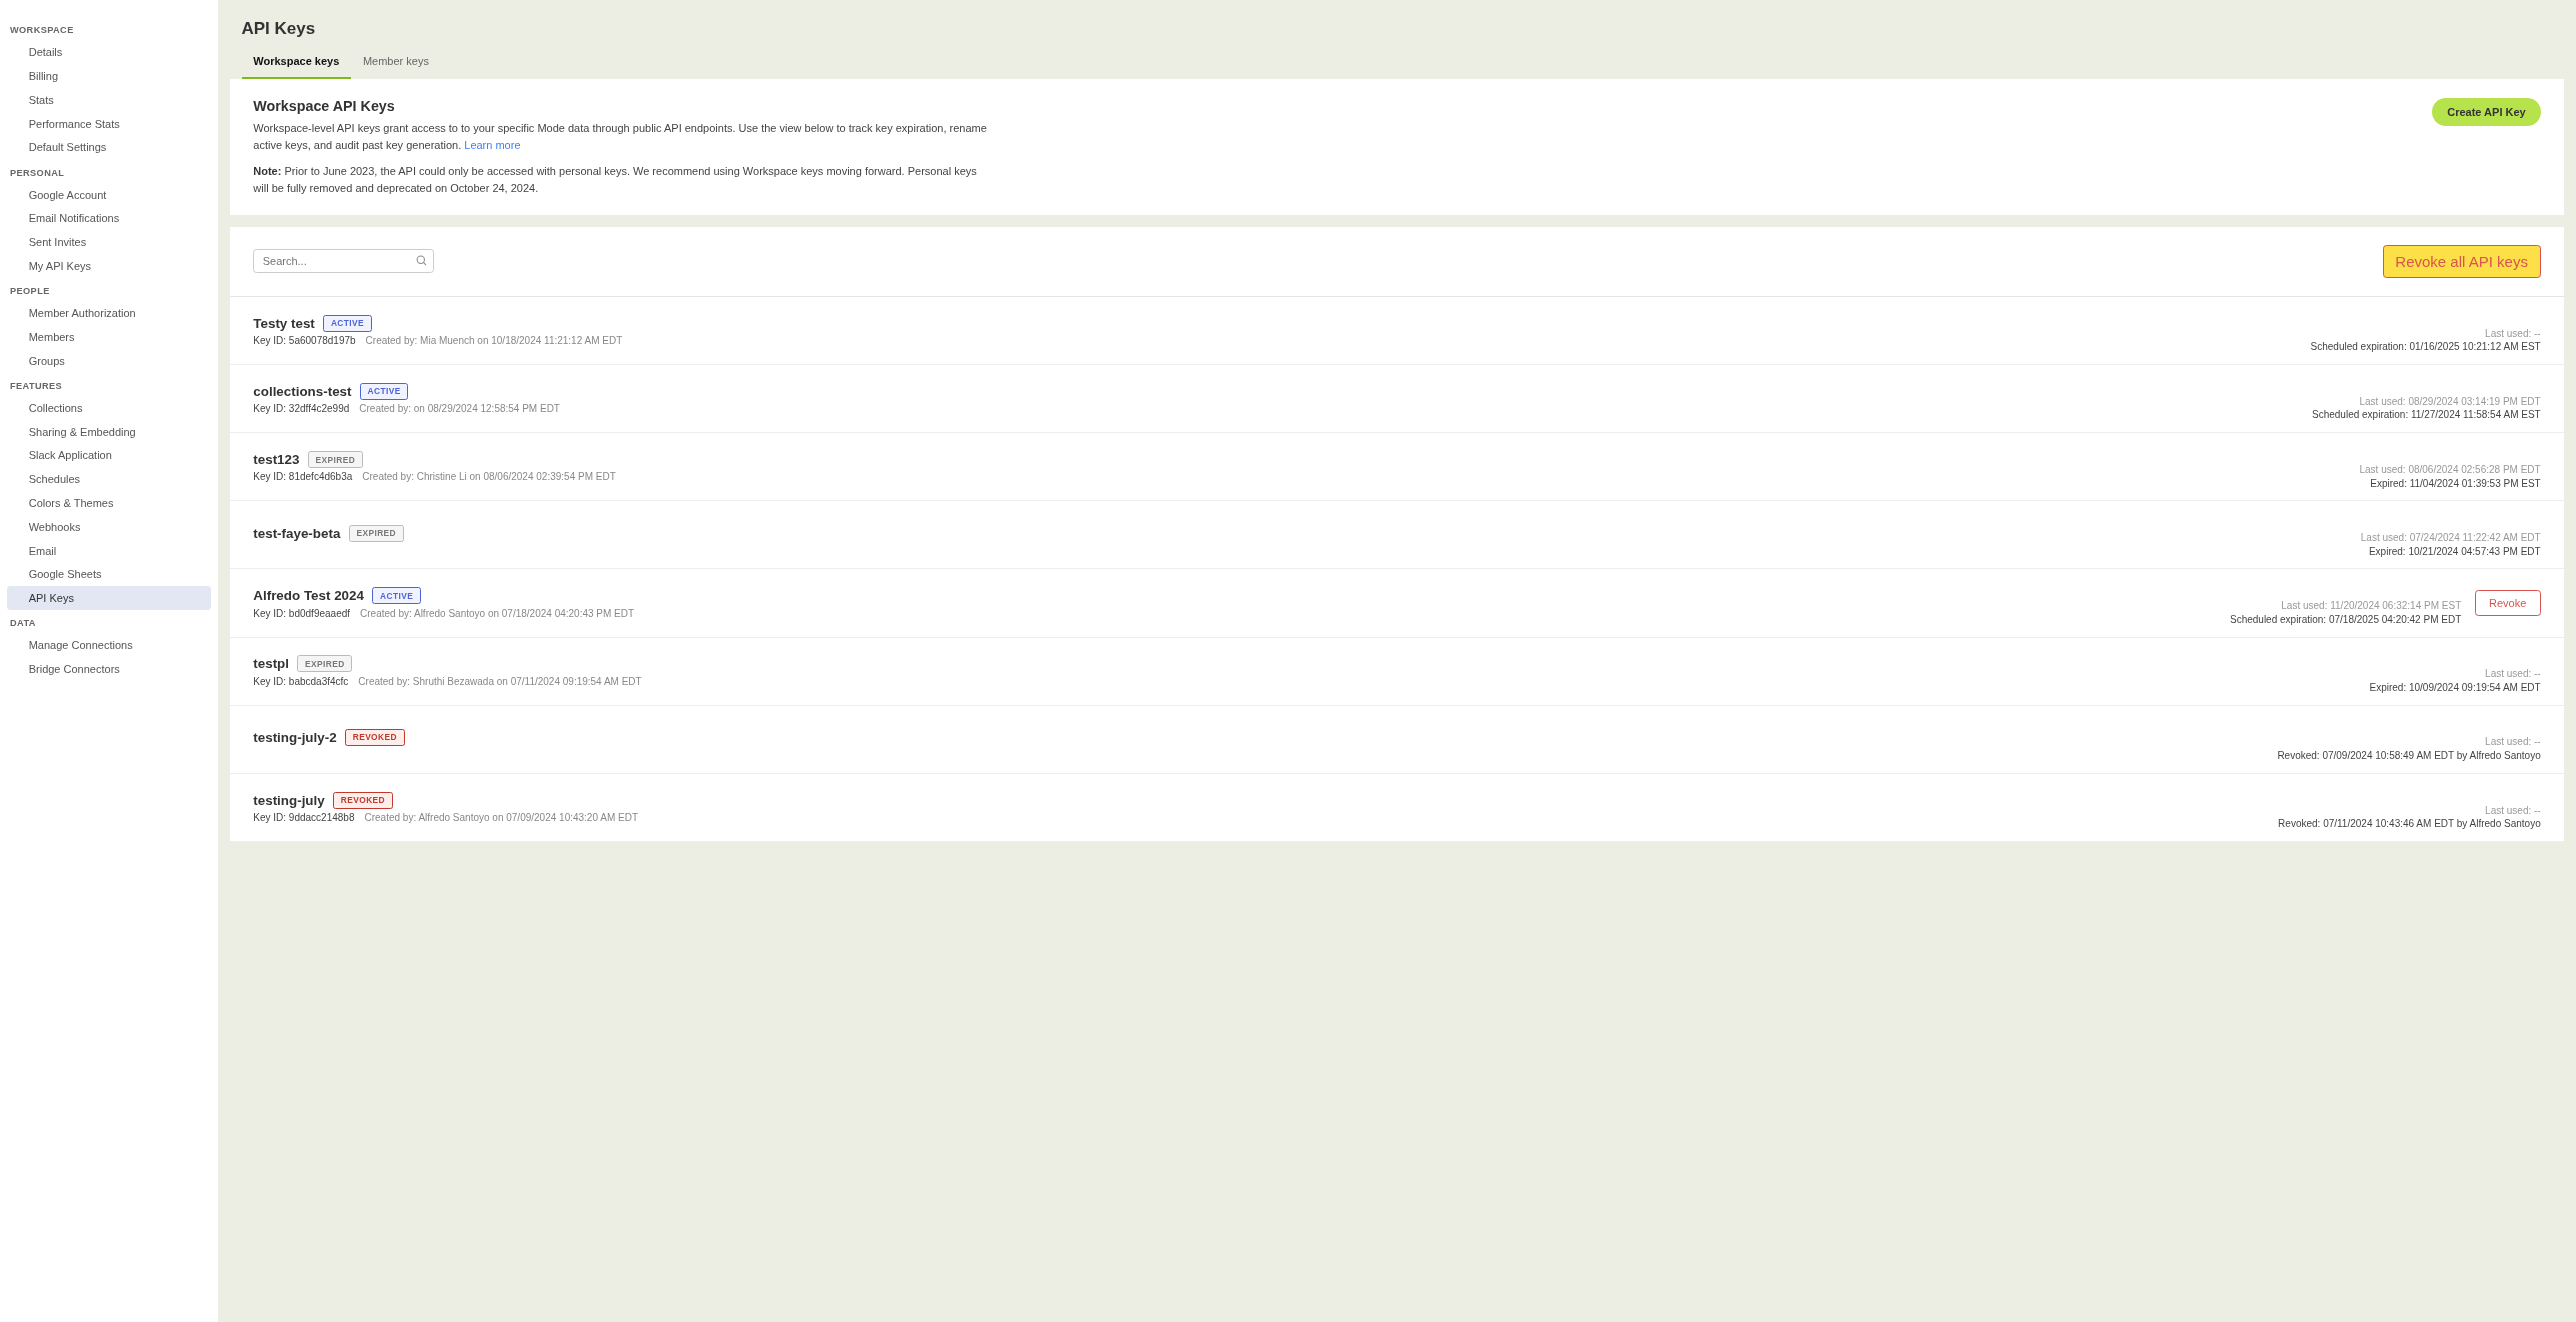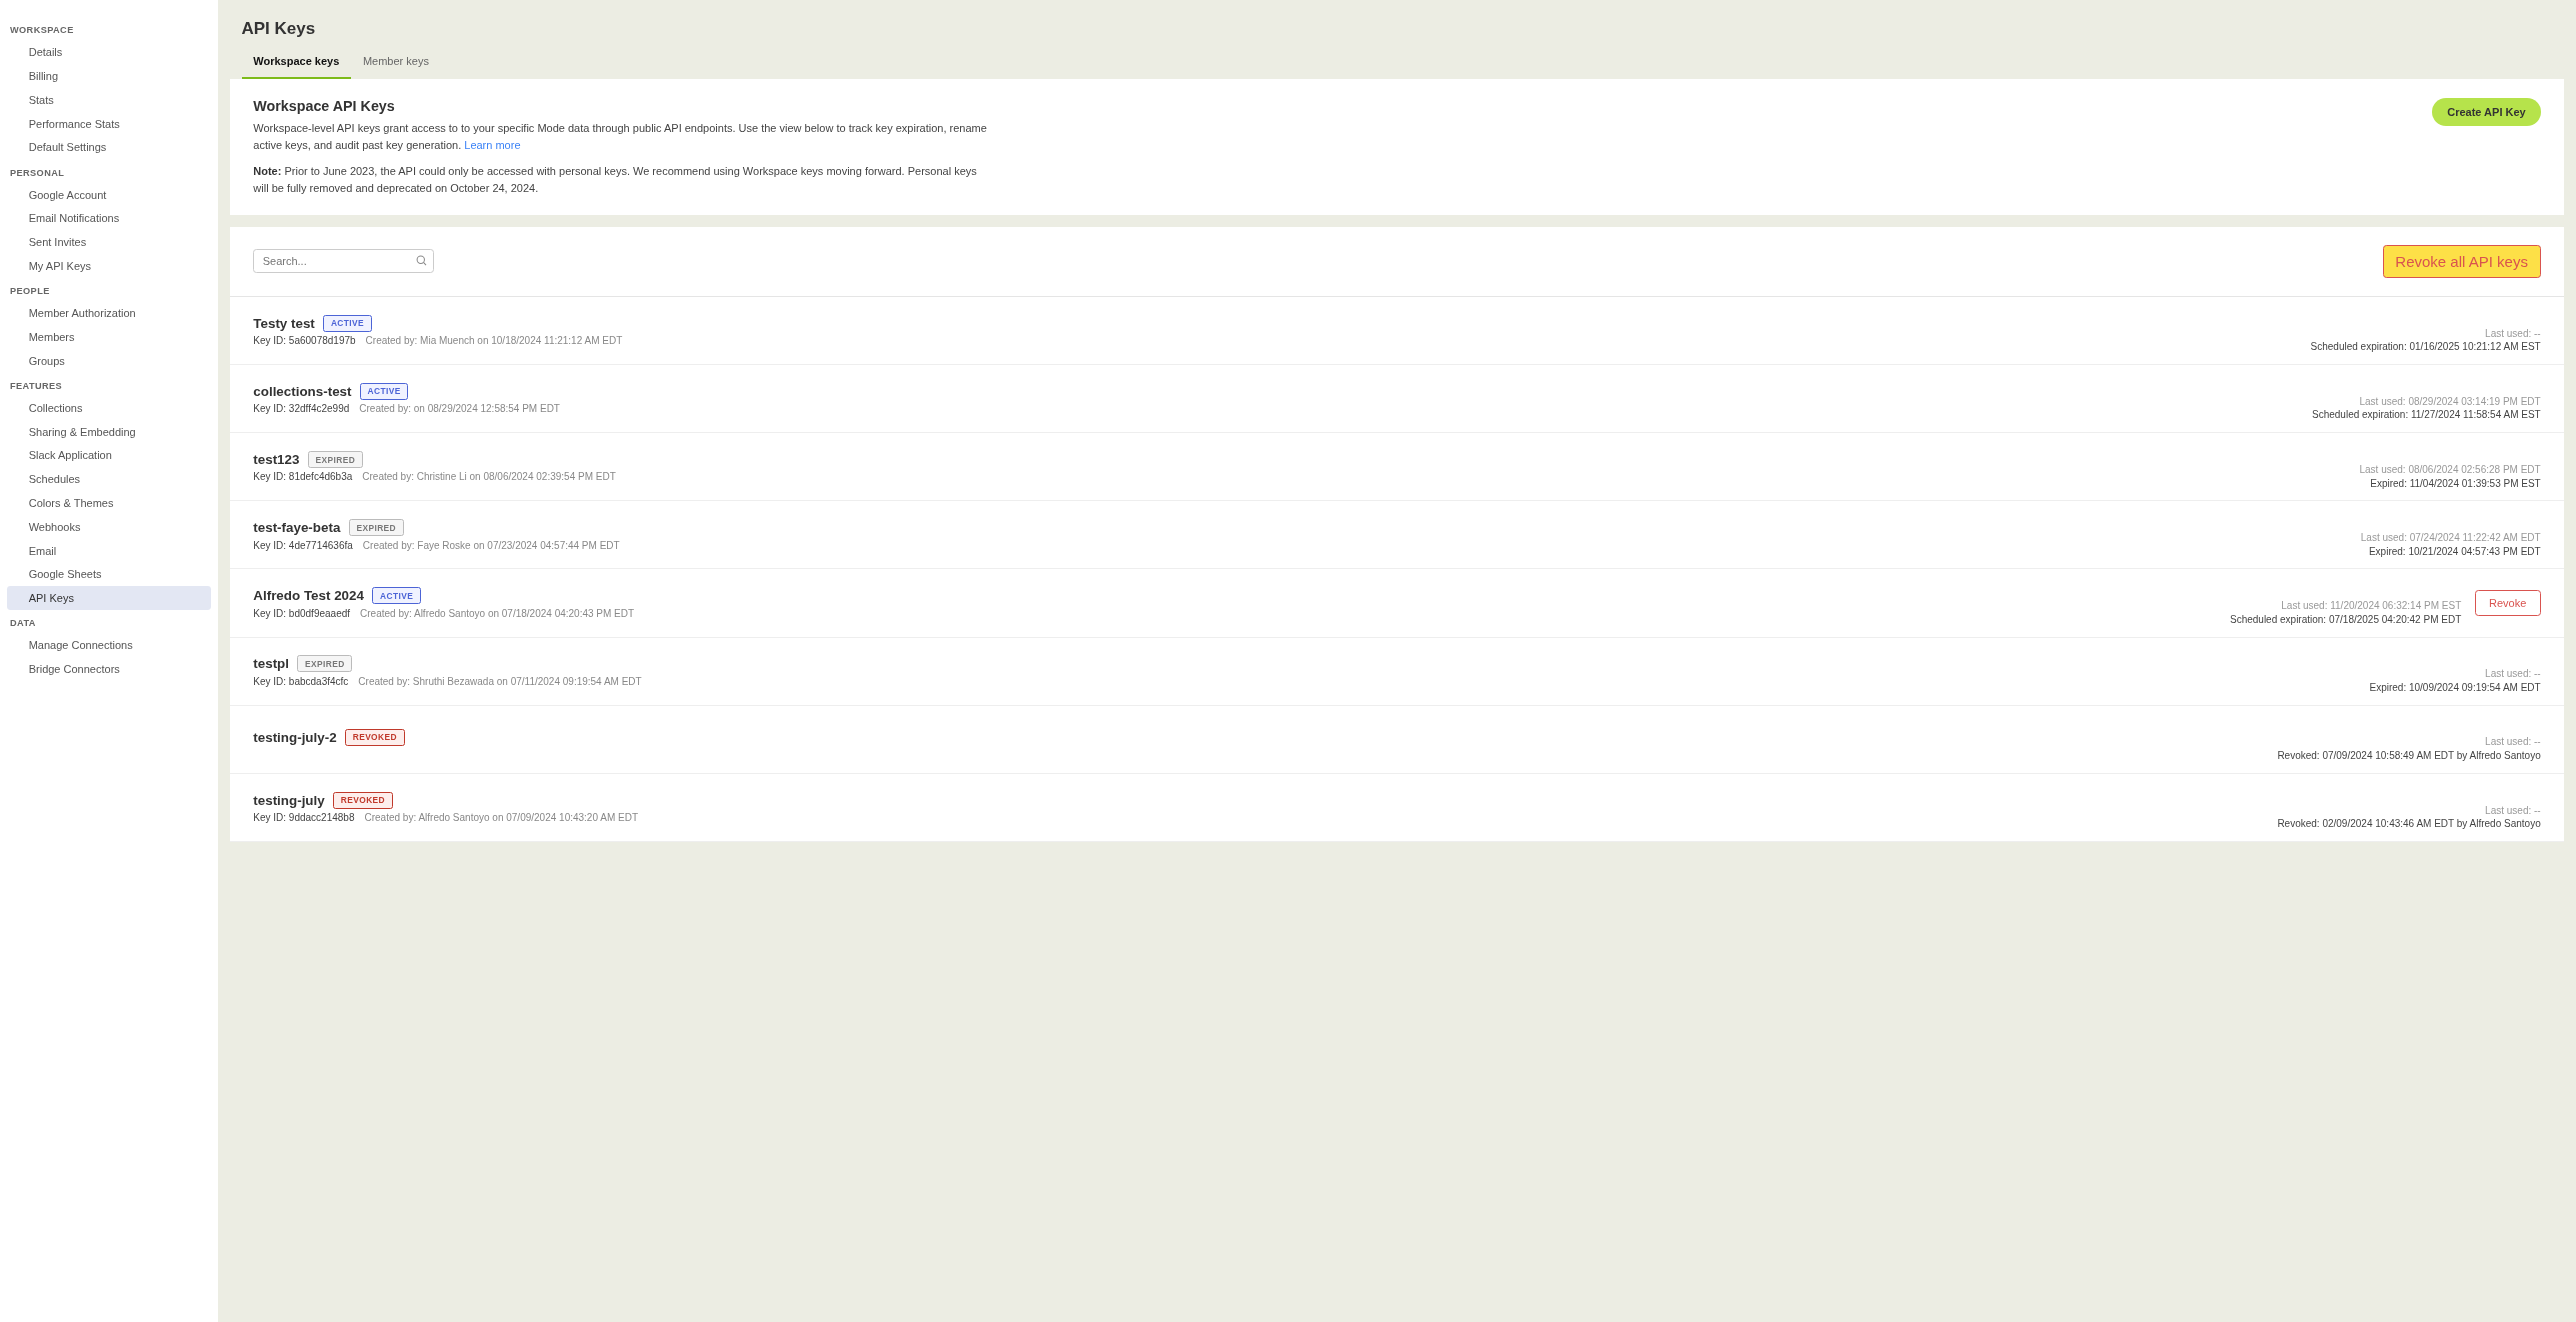--- a/index.html
+++ b/index.html
@@ -310,21 +310,20 @@
               <div class="sched">Expired: 11/04/2024 01:39:53 PM EST</div>
             </div>
           </div>
         </div>
         <div class="key-row">
           <div class="key-left">
             <div class="key-name-line">
               <span class="key-name">test-faye-beta</span>
               <span class="badge badge-expired">EXPIRED</span>
             </div>
-            <div class="key-meta"><span class="kid">Key ID: 4de7714636fa</span><span>Created by: Faye Roske on 07/23/2024 04:57:44 PM EDT</span></div>
           </div>
           <div class="key-right">
             <div class="key-right-texts">
               <div class="last-used">Last used: 07/24/2024 11:22:42 AM EDT</div>
               <div class="sched">Expired: 10/21/2024 04:57:43 PM EDT</div>
             </div>
           </div>
         </div>
         <div class="key-row">
           <div class="key-left">
@@ -375,20 +374,20 @@
           <div class="key-left">
             <div class="key-name-line">
               <span class="key-name">testing-july</span>
               <span class="badge badge-revoked">REVOKED</span>
             </div>
             <div class="key-meta"><span class="kid">Key ID: 9ddacc2148b8</span><span>Created by: Alfredo Santoyo on 07/09/2024 10:43:20 AM EDT</span></div>
           </div>
           <div class="key-right">
             <div class="key-right-texts">
               <div class="last-used">Last used: --</div>
-              <div class="sched">Revoked: 02/09/2024 10:43:46 AM EDT by Alfredo Santoyo</div>
+              <div class="sched">Revoked: 07/11/2024 10:43:46 AM EDT by Alfredo Santoyo</div>
             </div>
           </div>
         </div>
       </div>
   </div>
 </div>
 
 
 </body></html>

